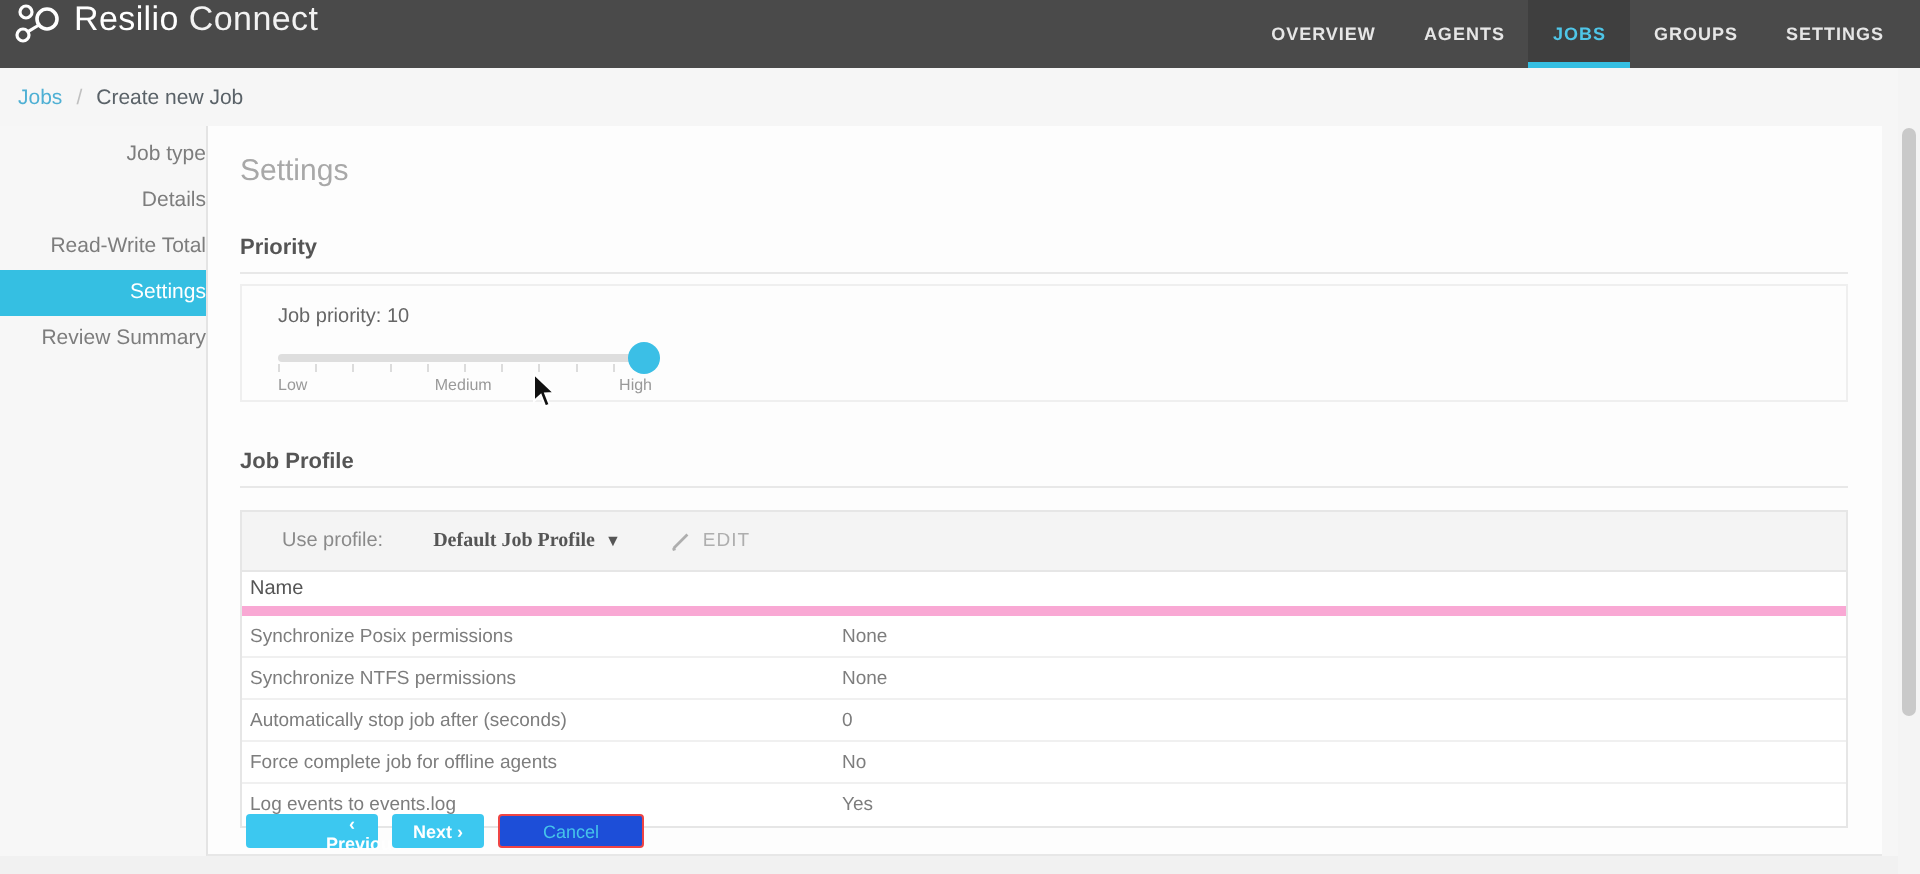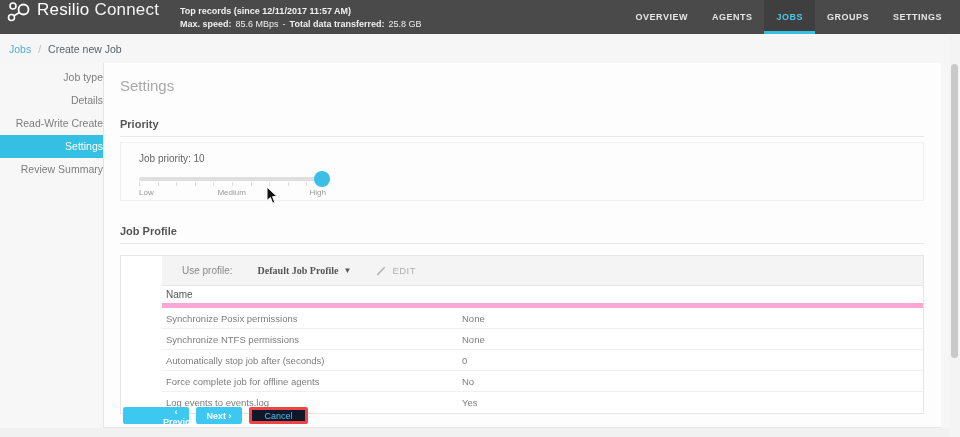--- a/index.html
+++ b/index.html
@@ -46,21 +46,21 @@
   .priority-label { font-size:10px; color:#666; }
   .slider { width:187px; margin-top:13px; position:relative; }
   .slider-track { height:4px; background:#dedede; border-radius:2px; }
   .slider-ticks { height:4px; margin-top:1px;
                   background:repeating-linear-gradient(to right,#dcdcdc 0,#dcdcdc 1px,transparent 1px,transparent 18.6px); }
   .slider-handle { position:absolute; top:-6px; left:calc(98% - 8px); width:16px; height:16px; border-radius:50%;
                    background:#3bbfe6; cursor:pointer; }
   .slider-labels { display:flex; justify-content:space-between; font-size:8px; color:#999; margin-top:2px; }
 
   
-  .profile-box { margin-top:11px; border:1px solid #e6e6e6; background:#ffffff;padding-left:41px; }
+  .profile-box { margin-top:11px; border:1px solid #e6e6e6; background:#ffffff; }
   .use-profile-row { height:30px; background:#f4f4f4; border-bottom:1px solid #e6e6e6;
                      display:flex; align-items:center; font-size:10px; }
   .use-profile-label { color:#8a8a8a; margin-left:20px; }
   .profile-select { color:#555; font-weight:bold; margin-left:25px; cursor:pointer; display:flex; align-items:center; gap:5px;font-family:Liberation Serif, serif; }
   .caret { font-size:8px; color:#555; }
   .edit-btn { margin-left:25px; color:#aeaeae; letter-spacing:.5px; font-size:9.5px; cursor:pointer;
               display:flex; align-items:center; gap:5px; }
   .pencil { width:11px; height:11px; }
 
   .tbl-header { display:flex; height:22px; align-items:center; font-size:10px; color:#555; border-bottom:5px solid #f9a8d4; }
@@ -71,71 +71,61 @@
   .col-overrides { flex:1; padding-left:4px; }
   .tbl-header .col-value, .tbl-header .col-overrides { border-left:1px solid #ededed; height:12px; line-height:12px; }
 
   
   .footer { position:absolute; left:19px; top:344px; display:flex; gap:7px; }
   .btn { height:17px; border-radius:2px; font-size:9px; font-weight:bold; border:none; cursor:pointer;
          font-family:"Liberation Sans", sans-serif; }
   .btn-primary { background:#3cc8f0; color:#ffffff; }
   .btn-prev { width:66px;padding-left:40px; }
   .btn-next { width:46px; }
-  .btn-cancel { width:59px; background:#0f172a; border:3px solid #ef4444; color:#45c4ea; font-weight:normal; }
+  .btn-cancel { width:73px; background:#1d4ed8; border:1px solid #ef4444; color:#45c4ea; font-weight:normal; }
 
   
   .scroll-track { position:absolute; right:0; top:34px; width:11px; height:403px; background:#f4f4f4; }
   .scroll-thumb { position:absolute; right:2px; top:64px; width:7px; height:294px; background:#c9c9c9; border-radius:4px; cursor:pointer; }
   .cursor { position:absolute; left:266px; top:186px; pointer-events:none; z-index:50; }
 </style>
 </head>
 <body>
 
 <div class="topbar">
   <div class="brand">
     <svg class="brand-icon" viewBox="0 0 24 24">
       <circle cx="7" cy="6" r="3" fill="none" stroke="#ffffff" stroke-width="1.6"></circle>
       <circle cx="17.5" cy="9.5" r="5" fill="none" stroke="#ffffff" stroke-width="1.8"></circle>
       <circle cx="5.5" cy="17.5" r="3" fill="none" stroke="#ffffff" stroke-width="1.6"></circle>
       <line x1="8" y1="15.8" x2="13.5" y2="12.5" stroke="#ffffff" stroke-width="1.6"></line>
     </svg>
     <span class="brand-name">Resilio</span>
     <span class="brand-suffix">Connect</span>
   </div>
-  <div class="stats">
-    <span class="l1">Top records (since  12/11/2017 11:57 AM)</span>
-    <span class="l2">
-      <span class="lbl">Max. speed:</span>
-      <span>85.6 MBps</span>
-      <span>-</span>
-      <span class="lbl">Total data transferred:</span>
-      <span>25.8 GB</span>
-    </span>
-  </div>
   <div class="nav">
     <div class="nav-tab">OVERVIEW</div>
     <div class="nav-tab">AGENTS</div>
     <div class="nav-tab active">JOBS</div>
     <div class="nav-tab">GROUPS</div>
     <div class="nav-tab">SETTINGS</div>
   </div>
 </div>
 
 <div class="breadcrumb">
   <span class="crumb-link">Jobs</span>
   <span class="crumb-sep">/</span>
   <span class="crumb-current">Create new Job</span>
 </div>
 
 <div class="app">
   <div class="sidebar">
     <div class="side-item">Job type</div>
     <div class="side-item">Details</div>
-    <div class="side-item">Read-Write Create</div>
+    <div class="side-item">Read-Write Total</div>
     <div class="side-item active">Settings</div>
     <div class="side-item">Review Summary</div>
   </div>
 
   <div class="content">
     <div class="page-title">Settings</div>
 
     <div class="section-heading">Priority</div>
     <hr class="section-rule">
     <div class="priority-box">

